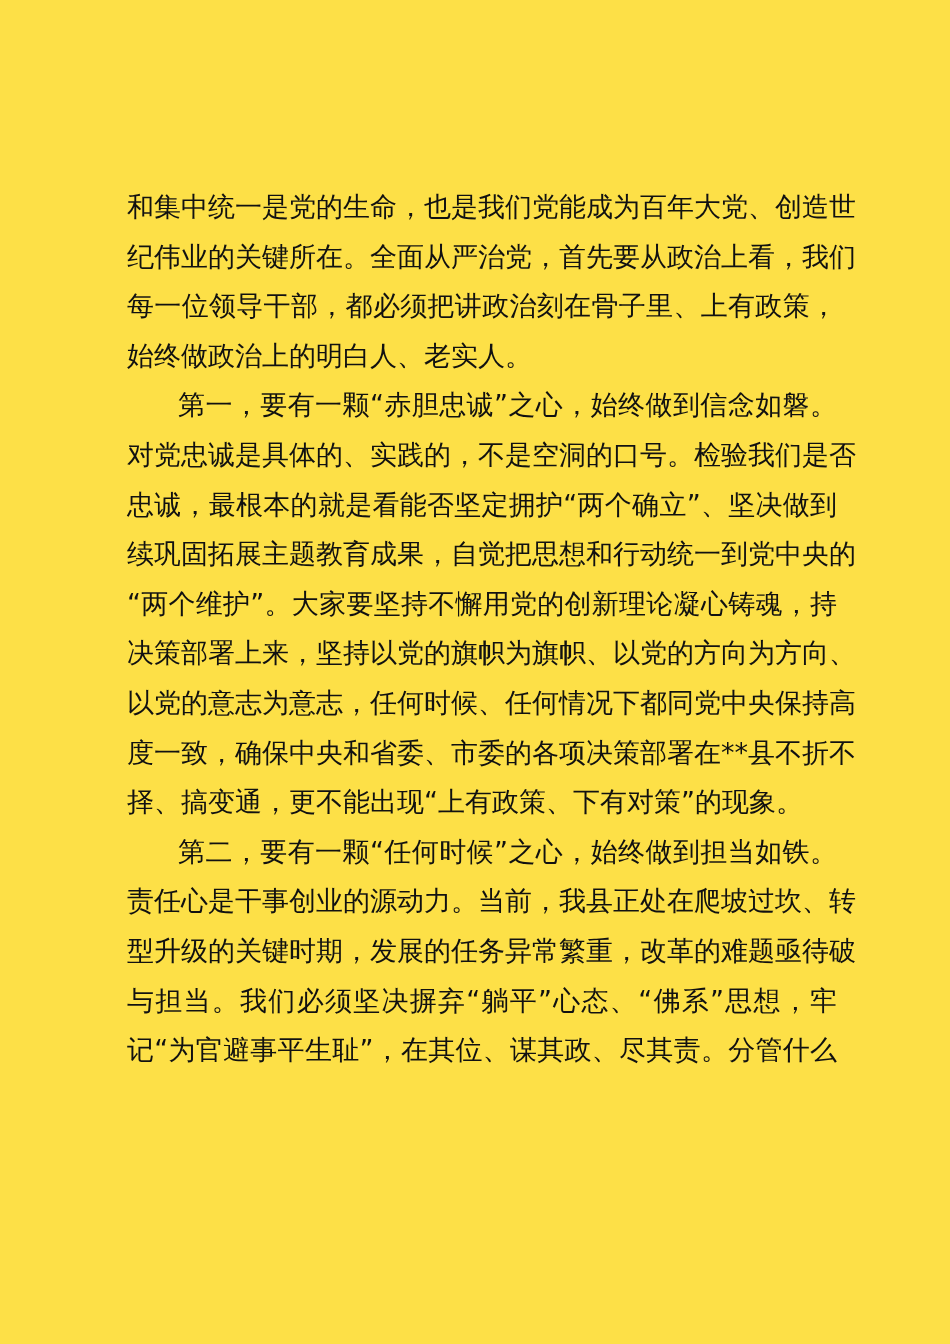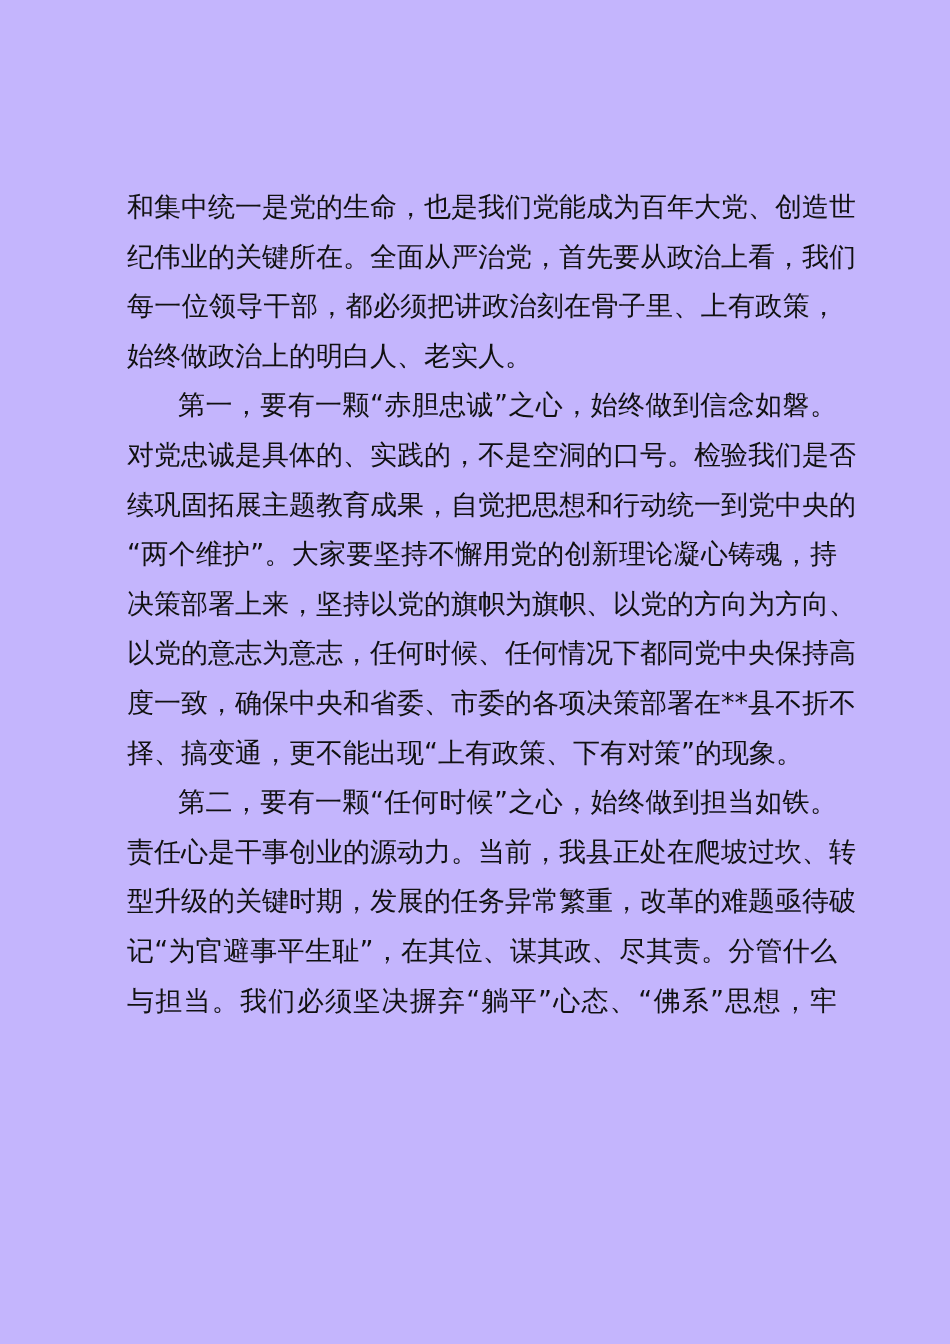--- a/index.html
+++ b/index.html
@@ -12,21 +12,21 @@
     height: 1344px;
     position: relative;
     overflow: hidden;
   }
   .page {
     position: absolute;
     left: 0;
     top: 0;
     width: 950px;
     height: 1344px;
-    background: #c4b5fd;
+    background: #fde047;
   }
   .text-body {
     position: absolute;
     left: 127px;
     top: 182px;
     width: 710px;
     color: #111111;
     font-family: "DejaVu Sans", "Liberation Sans", sans-serif;
     font-size: 27px;
     line-height: 49.6px;
@@ -54,30 +54,31 @@
     <div>
       <span class="line">和集中统一是党的生命，也是我们党能成为百年大党、创造世</span>
       <span class="line">纪伟业的关键所在。全面从严治党，首先要从政治上看，我们</span>
       <span class="line">每一位领导干部，都必须把讲政治刻在骨子里、上有政策，</span>
       <span class="line last">始终做政治上的明白人、老实人。</span>
     </div>
 
     <div>
       <span class="line indent">第一，要有一颗“赤胆忠诚”之心，始终做到信念如磐。</span>
       <span class="line">对党忠诚是具体的、实践的，不是空洞的口号。检验我们是否</span>
+      <span class="line">忠诚，最根本的就是看能否坚定拥护“两个确立”、坚决做到</span>
       <span class="line">续巩固拓展主题教育成果，自觉把思想和行动统一到党中央的</span>
       <span class="line">“两个维护”。大家要坚持不懈用党的创新理论凝心铸魂，持</span>
       <span class="line">决策部署上来，坚持以党的旗帜为旗帜、以党的方向为方向、</span>
       <span class="line">以党的意志为意志，任何时候、任何情况下都同党中央保持高</span>
       <span class="line">度一致，确保中央和省委、市委的各项决策部署在**县不折不</span>
       <span class="line last">择、搞变通，更不能出现“上有政策、下有对策”的现象。</span>
     </div>
 
     <div>
       <span class="line indent">第二，要有一颗“任何时候”之心，始终做到担当如铁。</span>
       <span class="line">责任心是干事创业的源动力。当前，我县正处在爬坡过坎、转</span>
       <span class="line">型升级的关键时期，发展的任务异常繁重，改革的难题亟待破</span>
+      <span class="line">与担当。我们必须坚决摒弃“躺平”心态、“佛系”思想，牢</span>
       <span class="line">记“为官避事平生耻”，在其位、谋其政、尽其责。分管什么</span>
-      <span class="line">与担当。我们必须坚决摒弃“躺平”心态、“佛系”思想，牢</span>
     </div>
 
   </div>
 </div>
 
 </body></html>

